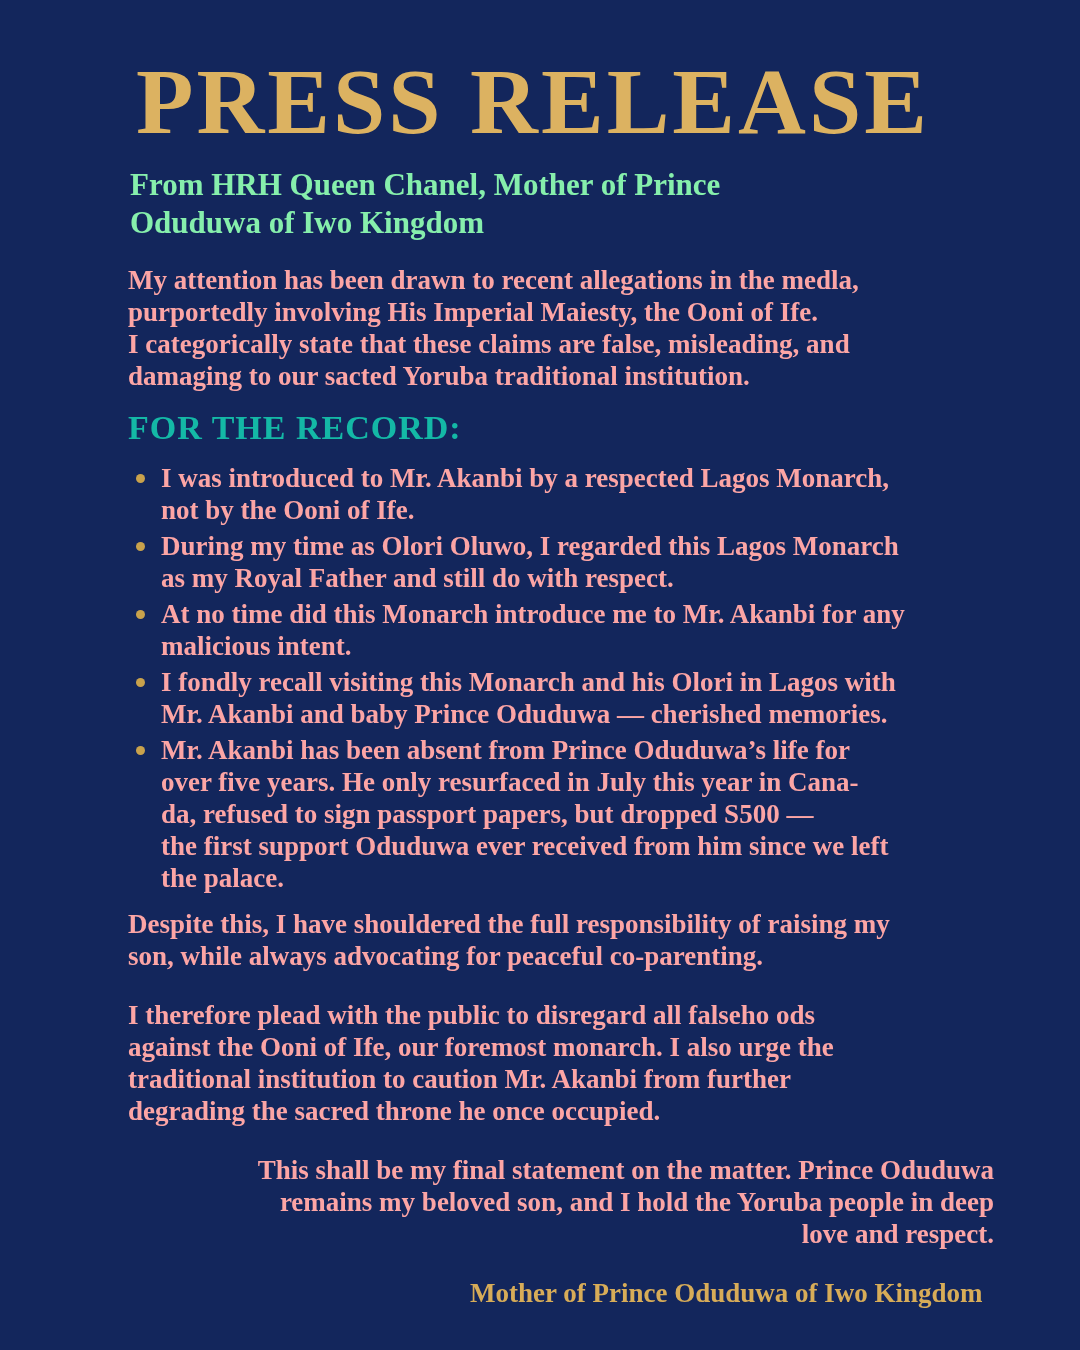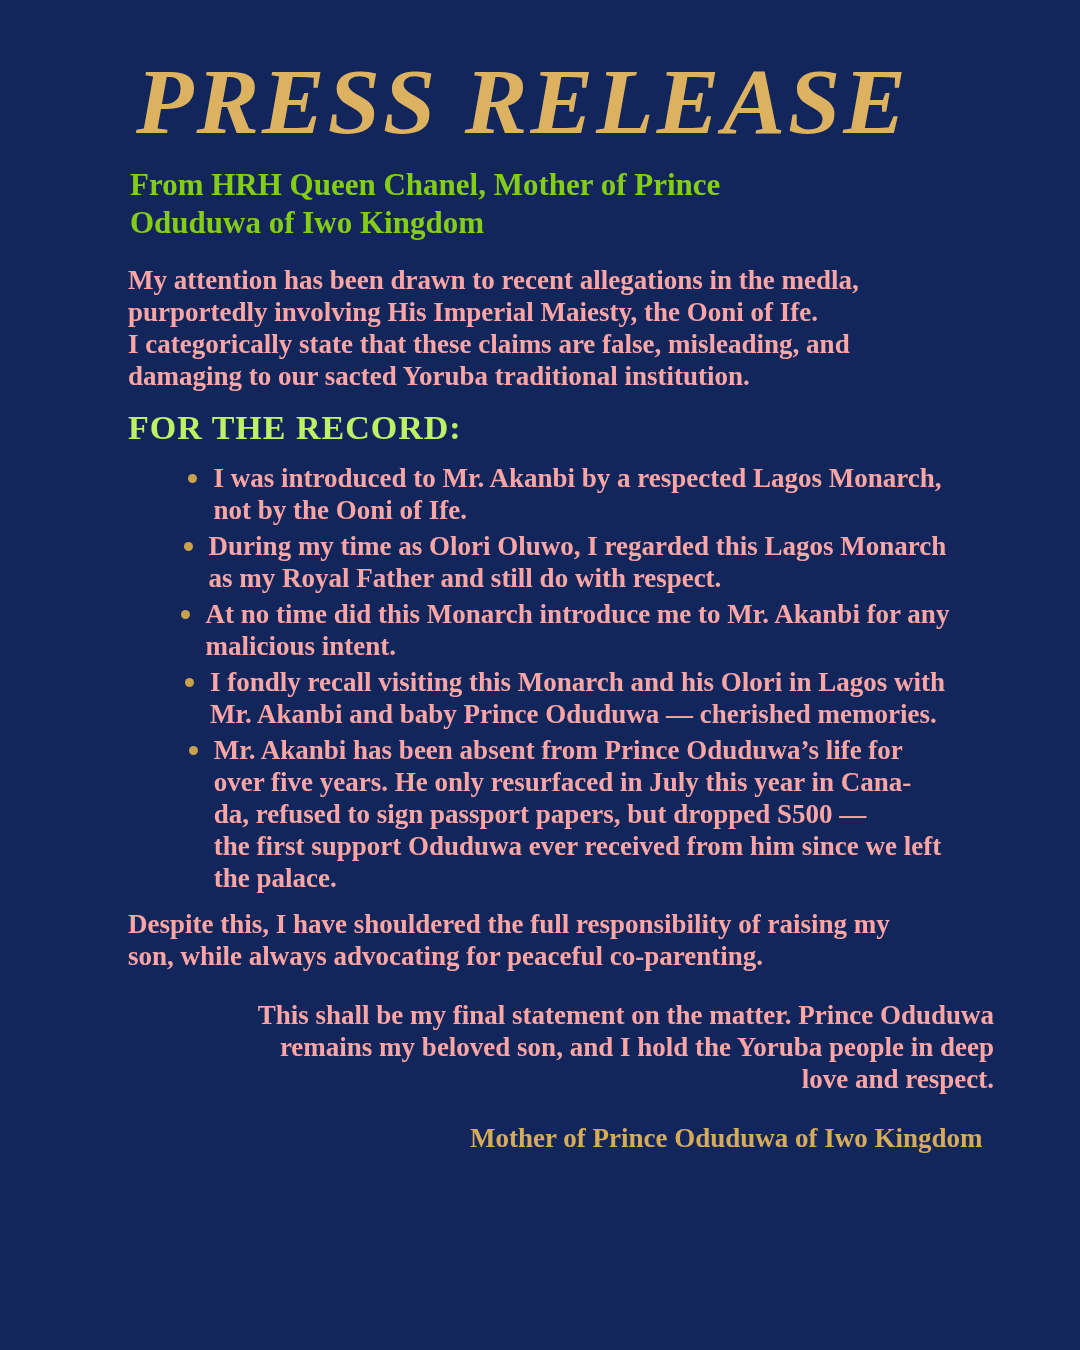--- a/index.html
+++ b/index.html
@@ -19,58 +19,56 @@
     font-family: "Liberation Serif", serif;
   }
   .title {
     margin: 0 0 0 8px;
     font-size: 94px;
     line-height: 94px;
     font-weight: 700;
     letter-spacing: 3px;
     color: #dcb261;
     white-space: nowrap;
-    font-style: italic;
   }
   .subtitle {
     margin: 18px 0 0 2px;
     font-size: 31px;
     line-height: 38px;
     font-weight: 700;
-    color: #84cc16;
+    color: #86efac;
     white-space: pre-line;
   }
   .body-text {
     font-size: 27px;
     line-height: 32px;
     color: #fca5a5;
     white-space: pre-line;
     font-weight: bold;
   }
   .intro {
     margin: 22px 0 0 0;
   }
   .section-heading {
     margin: 16px 0 0 0;
     font-size: 34px;
     line-height: 40px;
     font-weight: 700;
     letter-spacing: 1px;
-    color: #bef264;
+    color: #14b8a6;
   }
   ul.record-list {
     list-style: none;
     margin: 14px 0 0 0;
     padding: 0;
   }
   ul.record-list li {
     display: flex;
     align-items: flex-start;
     margin: 0 0 4px 0;
-    justify-content: center;
   }
   .bullet-dot {
     flex: none;
     width: 9px;
     height: 9px;
     border-radius: 50%;
     background: #c9a24c;
     margin: 12px 16px 0 8px;
   }
   .para-a { margin-top: 14px; }
@@ -141,20 +139,24 @@
 over five years. He only resurfaced in July this year in Cana-
 da, refused to sign passport papers, but dropped S500 —
 the first support Oduduwa ever received from him since we left
 the palace.</span>
     </li>
   </ul>
 
   <p class="body-text para-a">Despite this, I have shouldered the full responsibility of raising my
 son, while always advocating for peaceful co-parenting.</p>
 
+  <p class="body-text para-b">I therefore plead with the public to disregard all falseho ods
+against the Ooni of Ife, our foremost monarch. I also urge the
+traditional institution to caution Mr. Akanbi from further
+degrading the sacred throne he once occupied.</p>
 
   <p class="body-text para-c">This shall be my final statement on the matter. Prince Oduduwa
 remains my beloved son, and I hold the Yoruba people in deep
 love and respect.</p>
 
   <div class="signature">
     <div class="sig-title">Mother of Prince Oduduwa of Iwo Kingdom</div>
   </div>
 
 </div>

